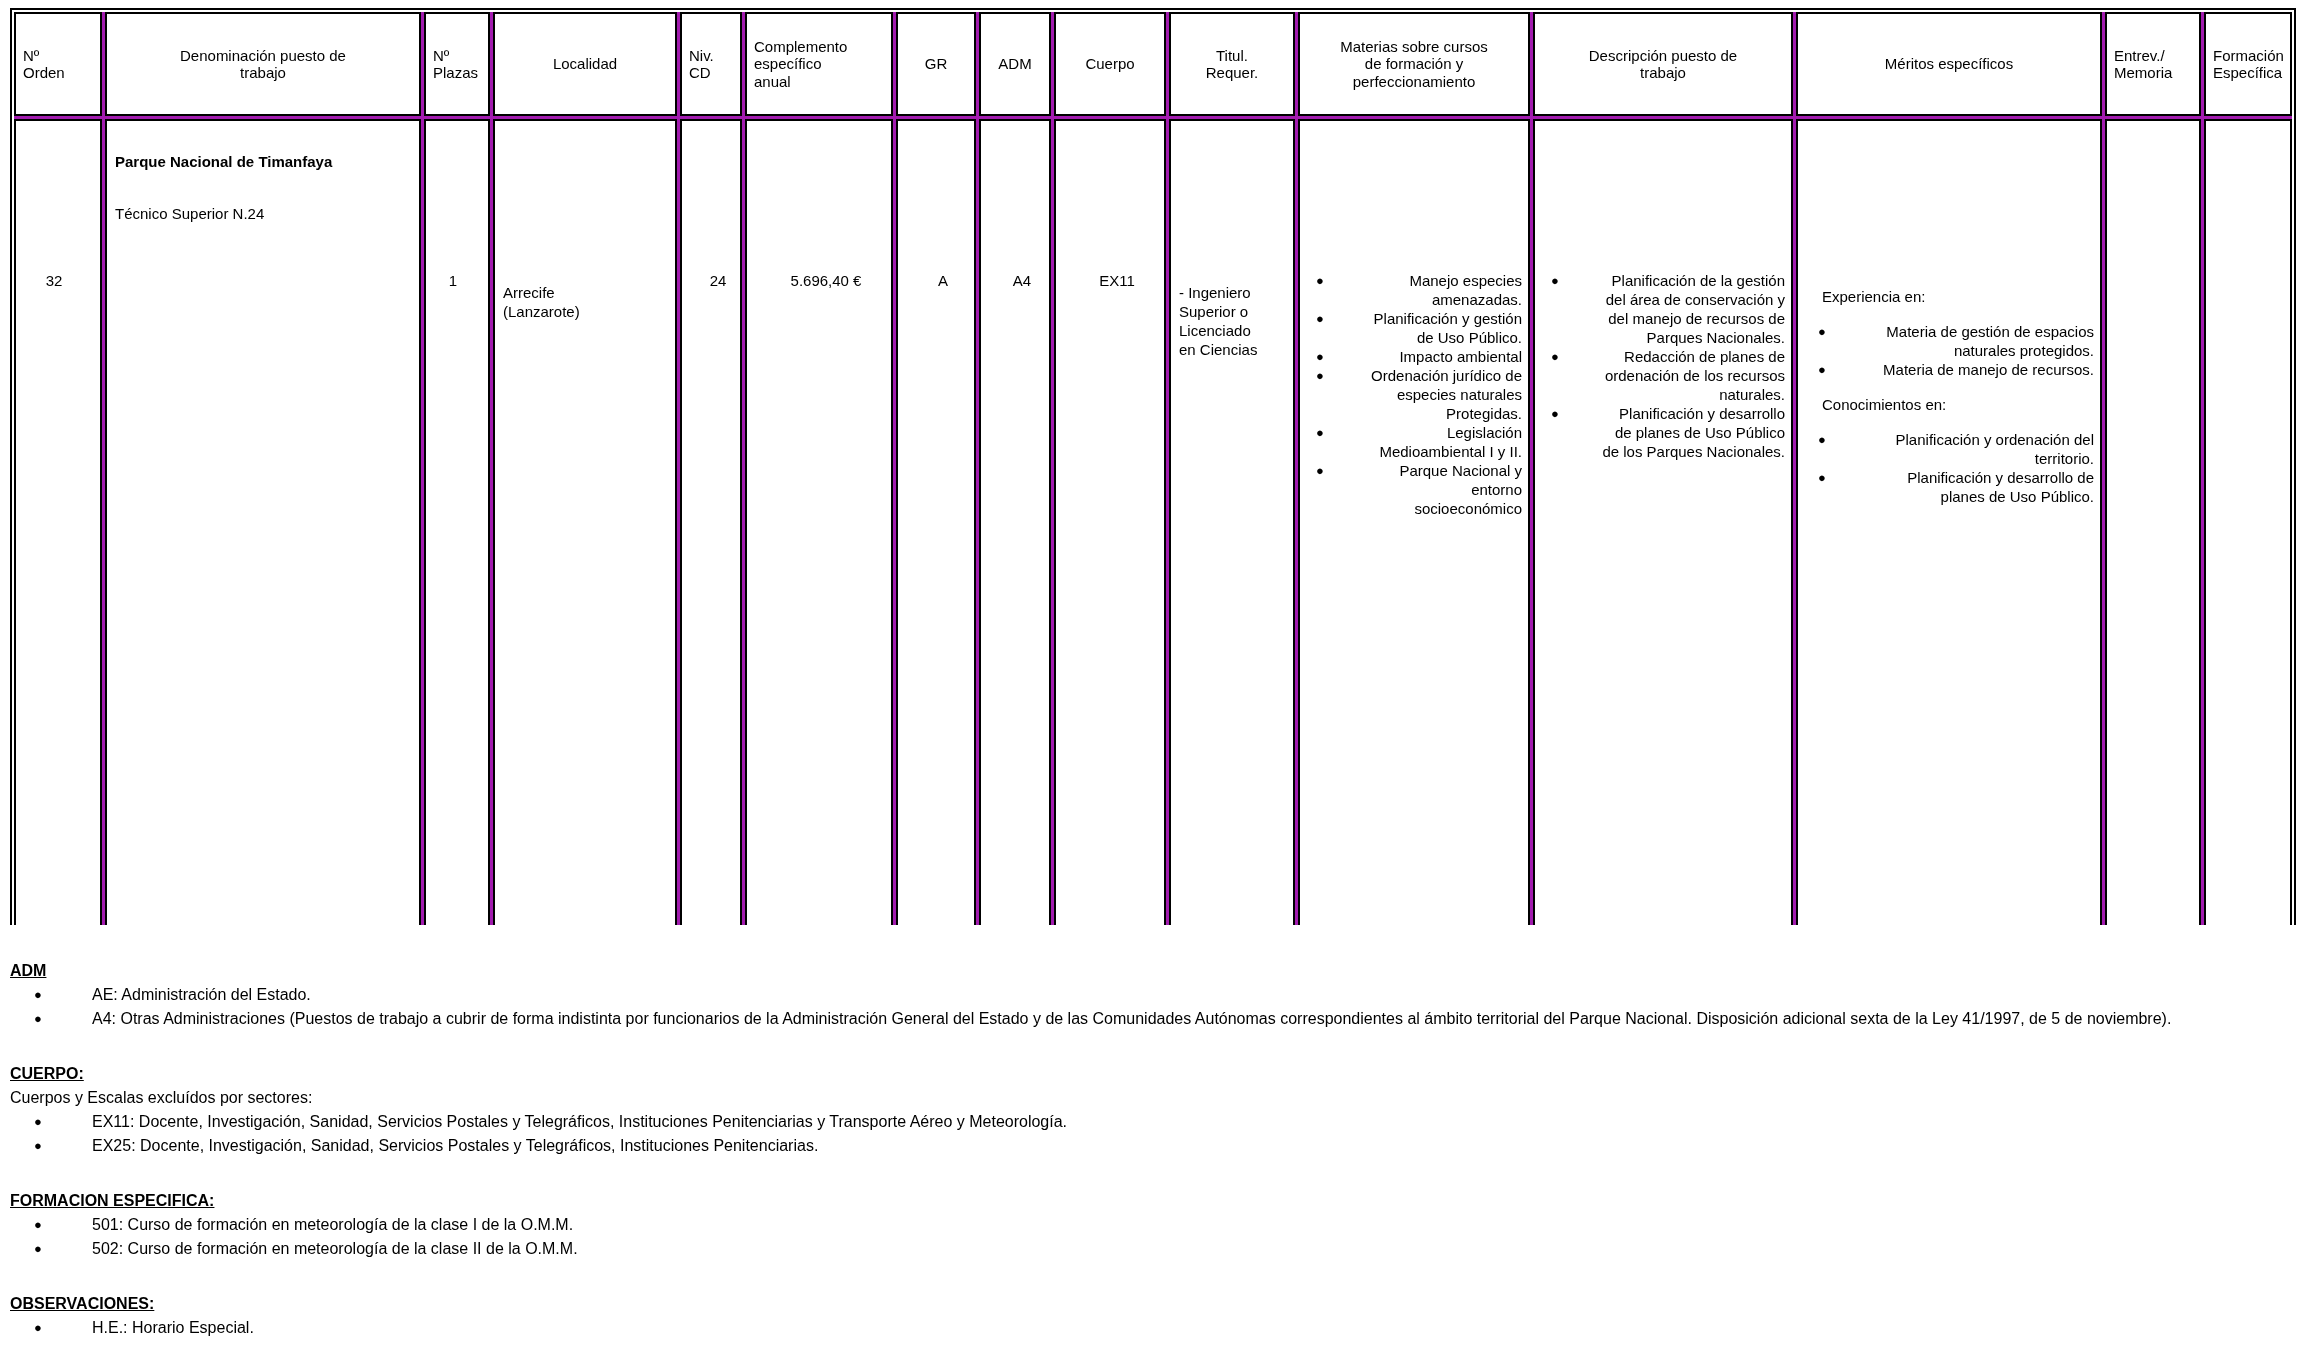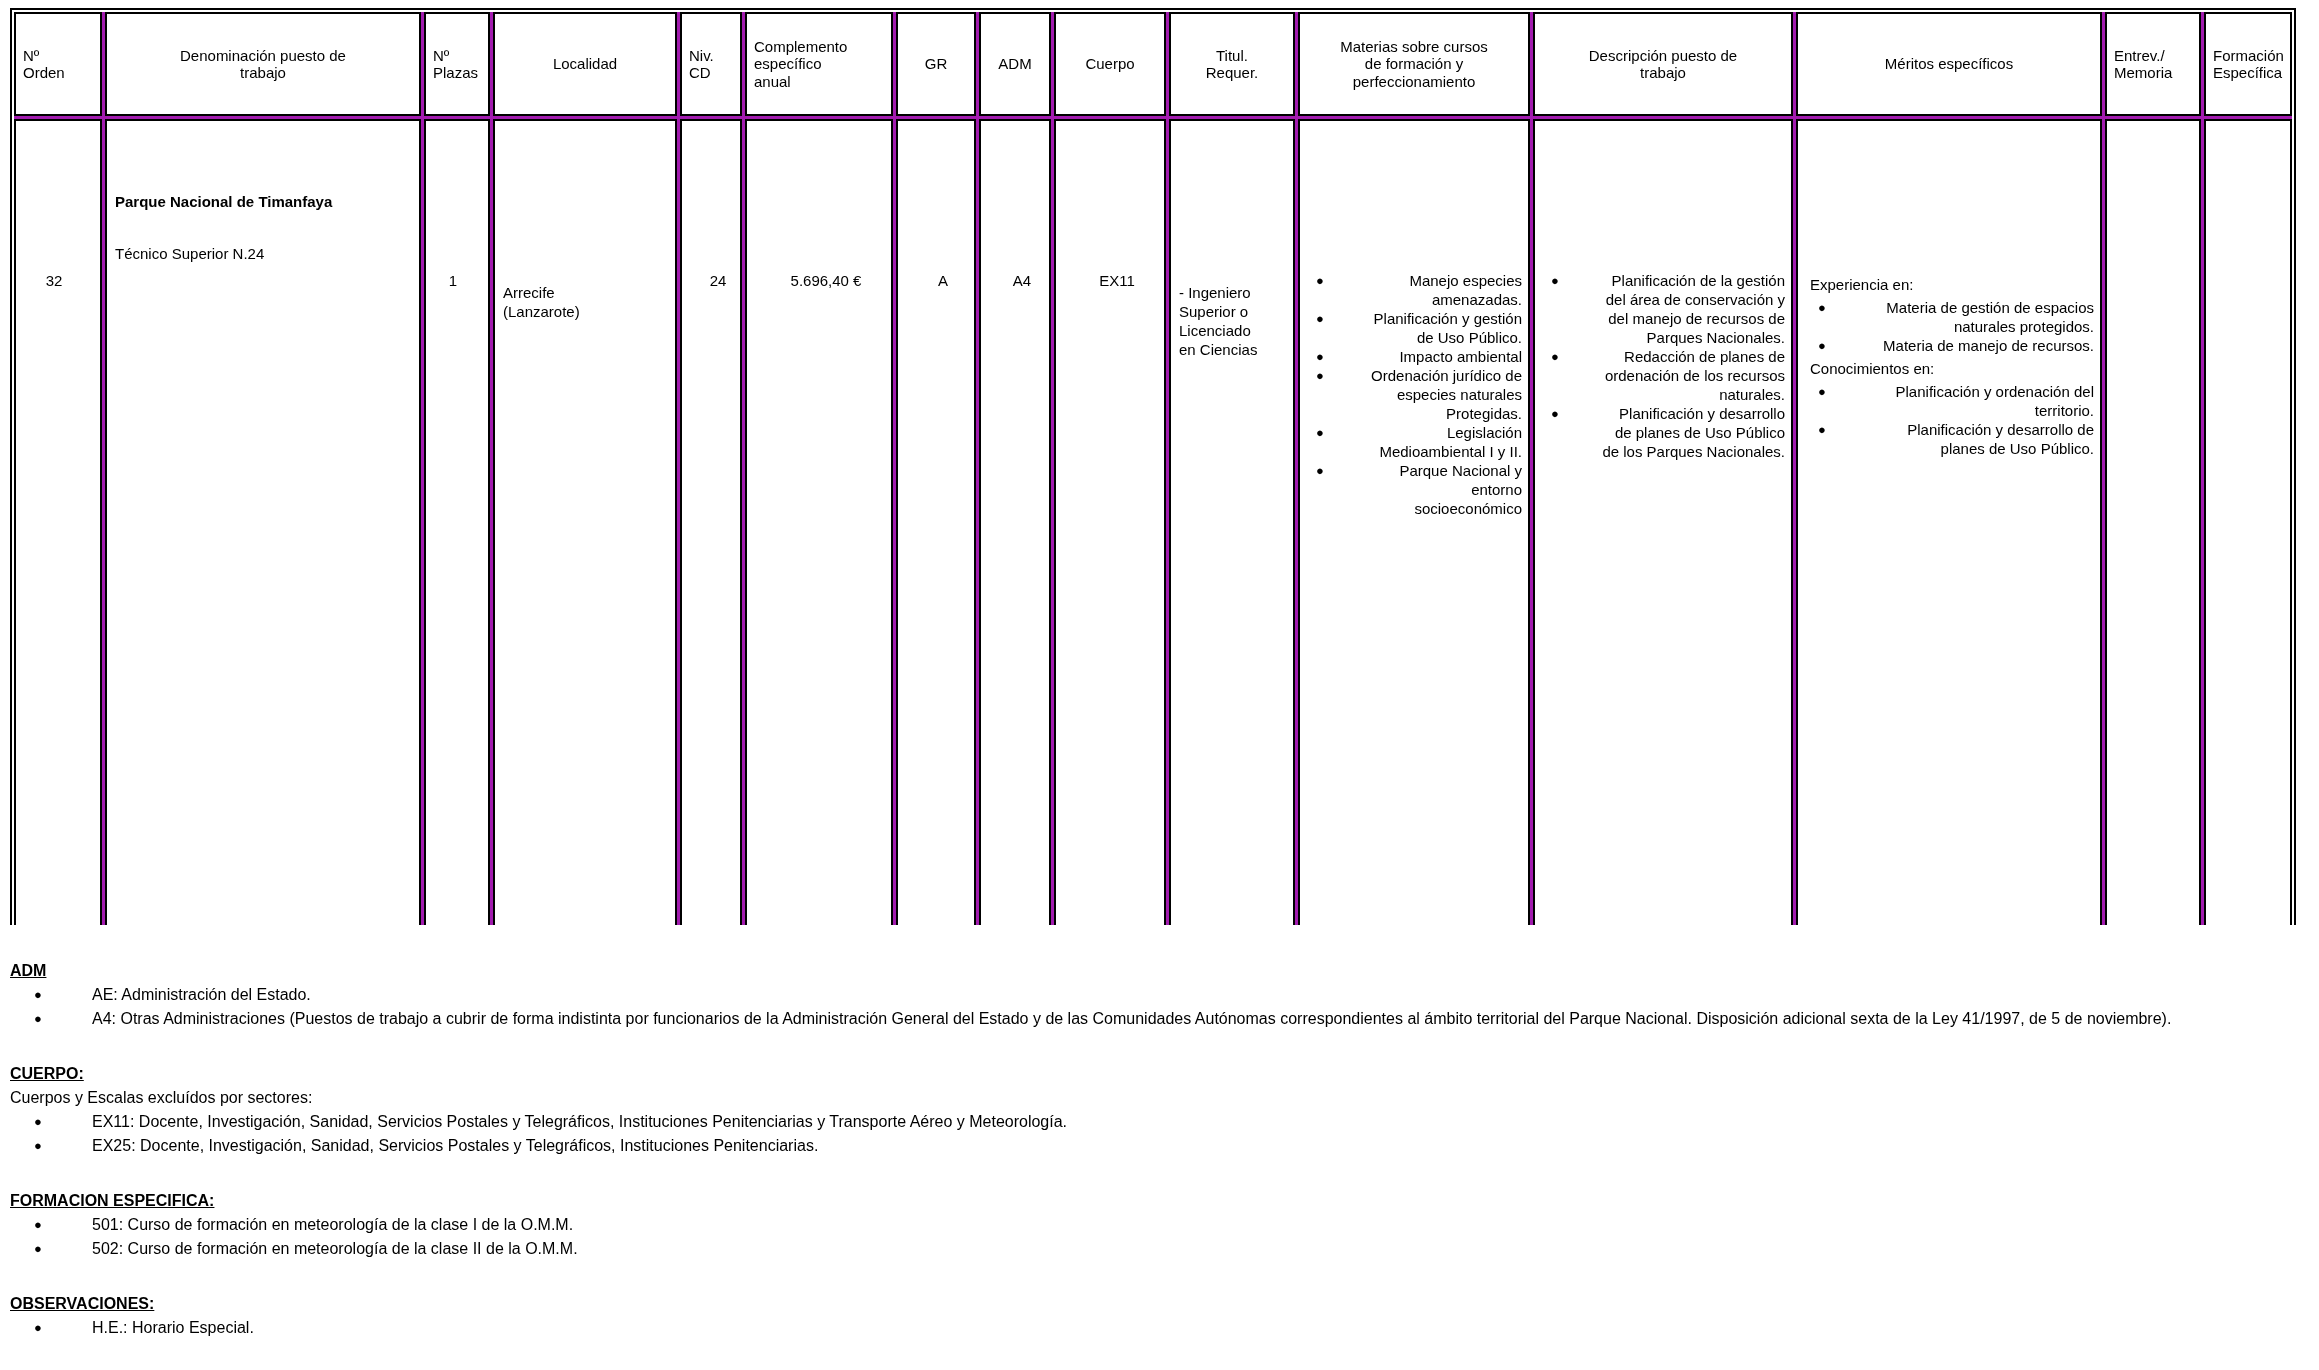--- a/index.html
+++ b/index.html
@@ -28,29 +28,29 @@
   .hcell .lbl { white-space:pre-line; width:100%; }
   .hcell.center { text-align:center; justify-content:center; }
   .hcell.left  { text-align:left; }
 
   .bcell {
     min-height:806px; border-bottom:none;
     padding:150px 6px 0 8px; font-size:15px; line-height:19px;
   }
   .bcell.right  { text-align:center; padding-right:16px; }
   .bcell.center { text-align:center; padding-left:16px; padding-right:2px; }
-  .bcell.denom  { padding-top:70px; }
+  .bcell.denom  { padding-top:30px; }
   .bcell .pre   { white-space:pre-line;margin-top:12px; }
   .denom-title  { font-weight:bold; margin:0 0 32px 0; line-height:21px; }
 
   .bitem  { display:flex; align-items:flex-start; }
   .bullet { flex:none; width:50px; padding-left:8px; font-size:13px; line-height:19px; }
   .btext  { flex:1;text-align:right; }
   .meritos .bullet { width:44px; padding-left:12px; }
-  .grp-title { margin:4px; }
+  .grp-title { margin:16px; }
 
   
   .footnotes { margin-top:34px; width:2295px; font-size:16px; line-height:24px; }
   .fn-section { margin-bottom:31px; }
   .fn-heading { font-weight:bold; text-decoration:underline; }
   .fn-intro { }
   .fn-item { display:flex; align-items:flex-start; }
   .fn-bullet { flex:none; width:58px; padding-left:24px; font-size:13px; line-height:24px; }
   .fn-text { flex:1; }
 </style>

